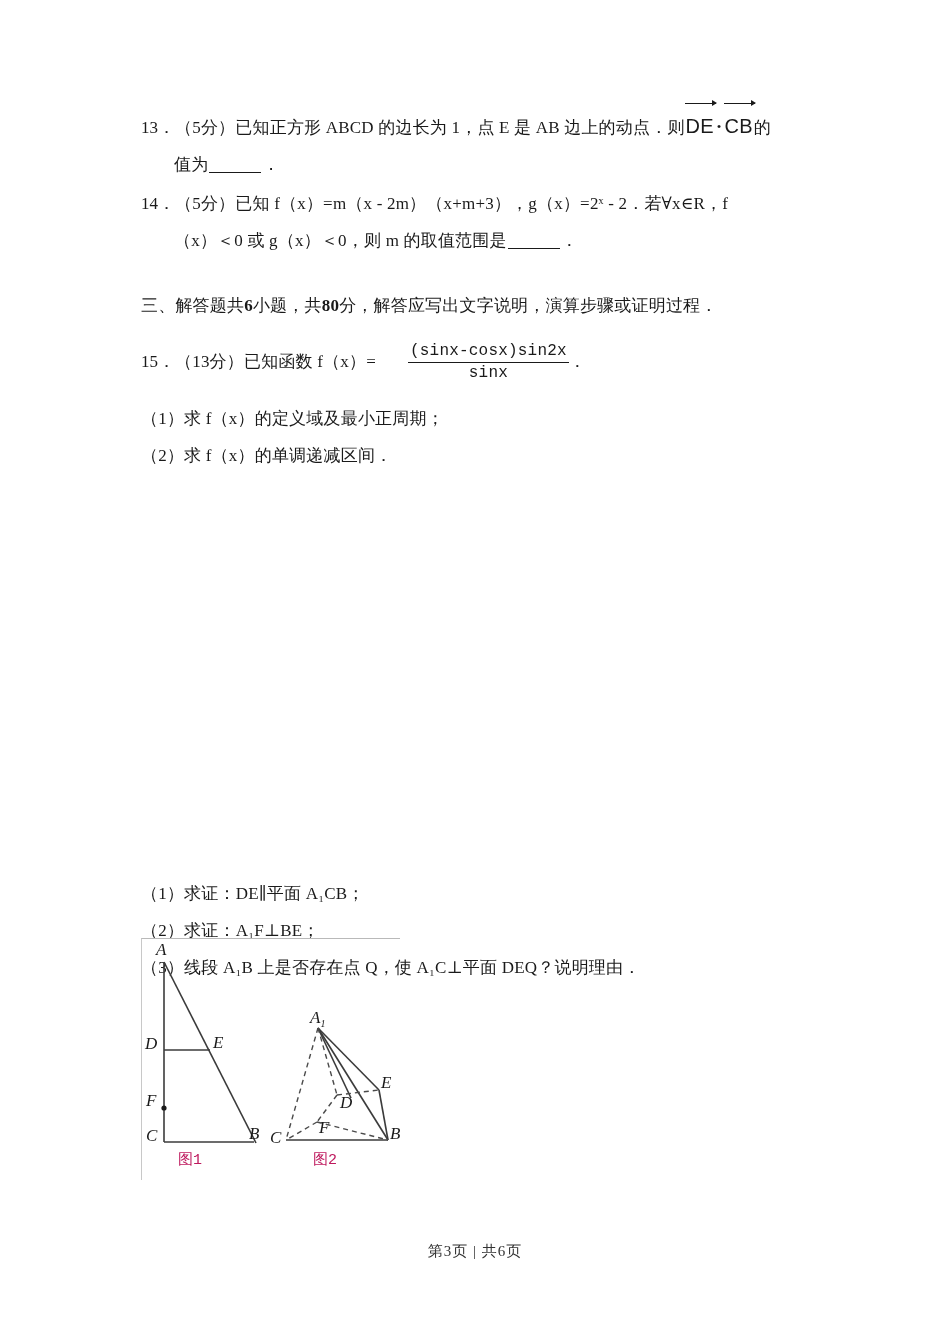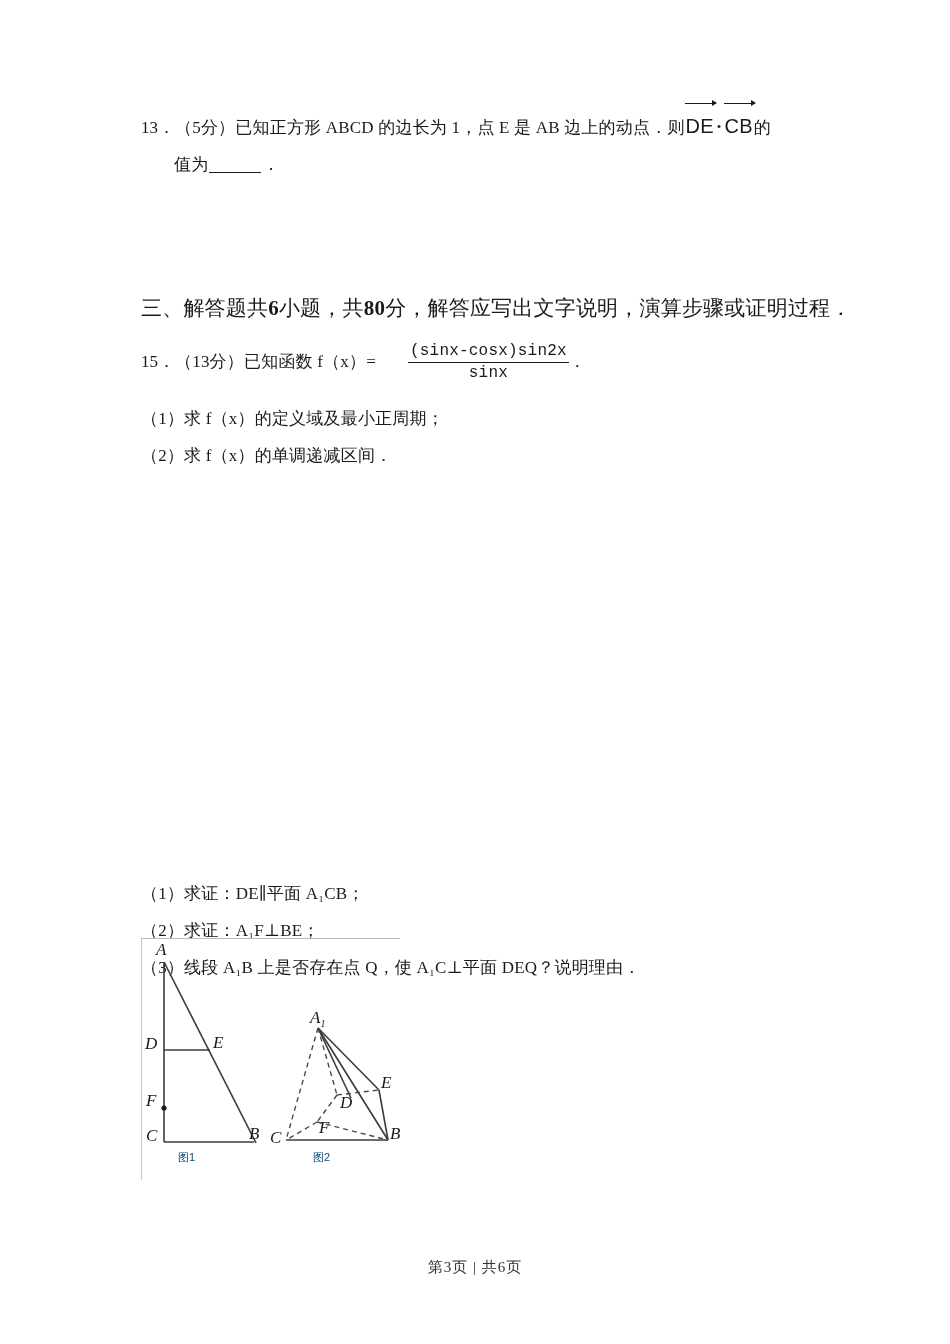--- a/index.html
+++ b/index.html
@@ -65,21 +65,21 @@
     top: -8px;
     border-left: 5px solid #1a1a1a;
     border-top: 3.2px solid transparent;
     border-bottom: 3.2px solid transparent;
   }
   .dotop { font-size: 13px; vertical-align: 2px; padding: 0 2px;}
 
   
   .section-head {
     position: absolute;
-    font-size: 21px;
+    font-size: 17px;
     white-space: nowrap;
     letter-spacing: 0.2px;
   }
 
   
   .frac {
     display: inline-block;
     vertical-align: middle;
     text-align: center;
     font-family: "Liberation Mono", "DejaVu Sans Mono", monospace;
@@ -114,54 +114,61 @@
     position: absolute;
     left: 141px;
     top: 938px;
     width: 300px;
     height: 245px;
   }
   .fig-svg { position: absolute; left: 0; top: 0; }
 
   .fig-caption {
     position: absolute;
-    font-size: 11px;
-    font-family: Liberation Sans, sans-serif;
-    color: #0c4a6e;
+    font-size: 15px;
+    font-family: Liberation Mono, monospace;
+    color: #be185d;
   }
   #fig1-caption { left: 178px; top: 1150px; }
   #fig2-caption { left: 313px; top: 1150px; }
 
   
   .footer {
     position: absolute;
     left: 0;
     top: 1242px;
     width: 950px;
     text-align: center;
     font-size: 15px;
     color: #333;
     letter-spacing: 1px;
-    margin-top: 16px;
   }
 </style>
 </head>
 <body>
 
 <div class="page">
 
   <div class="q-block" id="q13" style="left:141px; top:108px; width:690px;">
     <div class="q-line">
       <span class="num">13．</span><span>（5分）</span><span>已知正方形 ABCD 的边长为 1，点 E 是 AB 边上的动点．则</span><span class="vec">DE</span><span class="dotop">•</span><span class="vec">CB</span><span>的</span>
     </div>
     <div class="q-line indent">
       <span>值为</span><span class="blank"></span><span>．</span>
     </div>
   </div>
 
+  <div class="q-block" id="q14" style="left:141px; top:185px; width:690px;">
+    <div class="q-line">
+      <span class="num">14．</span><span>（5分）</span><span>已知 f（x）=m（x - 2m）（x+m+3），g（x）=2ˣ - 2．若∀x∈R，f</span>
+    </div>
+    <div class="q-line indent">
+      <span>（x）＜0 或 g（x）＜0，则 m 的取值范围是</span><span class="blank"></span><span>．</span>
+    </div>
+  </div>
 
   <div class="section-head" style="left:141px; top:294px;">
     <span>三、解答题共</span><span class="bold">6</span><span>小题，共</span><span class="bold">80</span><span>分，解答应写出文字说明，演算步骤或证明过程．</span>
   </div>
 
   <div class="q-block" id="q15" style="left:141px; top:340px; width:700px;">
     <div class="q-line" style="line-height:44px;">
       <span class="num">15．</span><span>（13分）</span><span>已知函数 f（x）=</span><span class="frac"><span class="numer">(sinx-cosx)sin2x</span><span class="denom">sinx</span></span><span>．</span>
     </div>
   </div>

